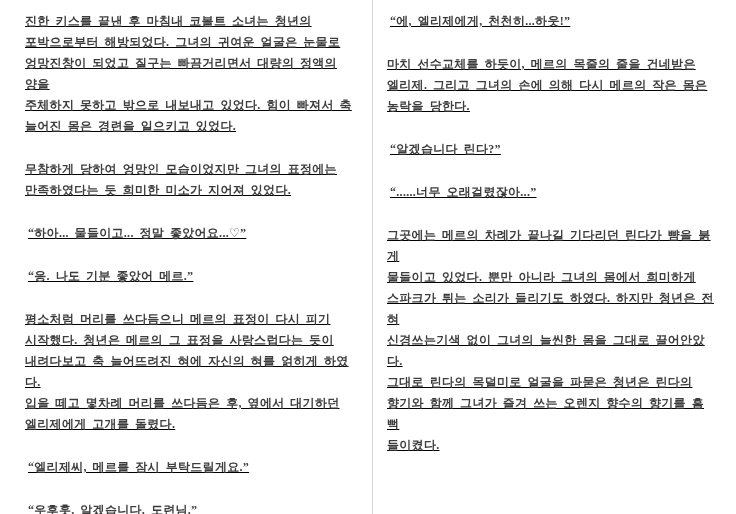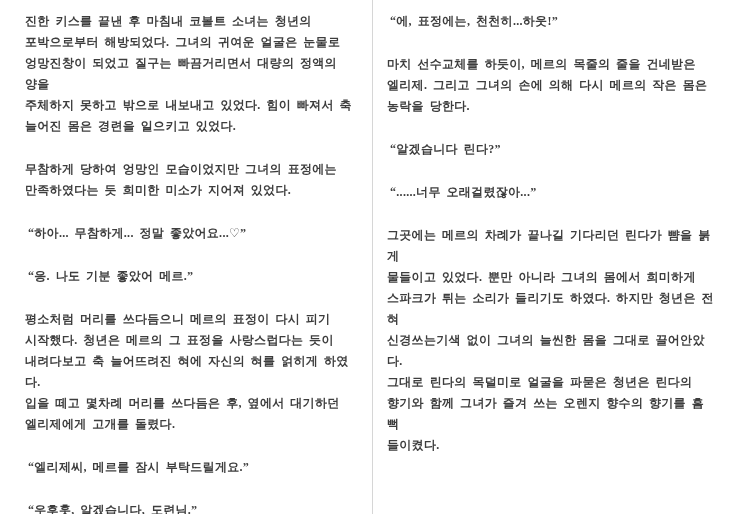--- a/index.html
+++ b/index.html
@@ -9,20 +9,21 @@
     width: 736px;
     height: 514px;
     overflow: hidden;
   }
   .reader {
     display: flex;
     width: 736px;
     height: 514px;
     background: #ffffff;
     font-family: "Liberation Serif", "DejaVu Serif", serif;
+    text-decoration: underline;
   }
   .column {
     box-sizing: border-box;
     overflow: hidden;
     height: 514px;
   }
   .column-left {
     width: 372px;
     padding: 11px 18px 0 25px;
   }
@@ -56,35 +57,35 @@
 <div class="reader">
 
   <div class="column column-left">
     <p class="paragraph">진한 키스를 끝낸 후 마침내 코볼트 소녀는 청년의
 포박으로부터 해방되었다. 그녀의 귀여운 얼굴은 눈물로
 엉망진창이 되었고 질구는 빠끔거리면서 대량의 정액의 양을
 주체하지 못하고 밖으로 내보내고 있었다. 힘이 빠져서 축
 늘어진 몸은 경련을 일으키고 있었다.</p>
     <p class="paragraph">무참하게 당하여 엉망인 모습이었지만 그녀의 표정에는
 만족하였다는 듯 희미한 미소가 지어져 있었다.</p>
-    <p class="paragraph dialogue">“하아... 무참하게... 정말 좋았어요...♡”</p>
+    <p class="paragraph dialogue">“하아... 물들이고... 정말 좋았어요...♡”</p>
     <p class="paragraph dialogue">“응. 나도 기분 좋았어 메르.”</p>
     <p class="paragraph">평소처럼 머리를 쓰다듬으니 메르의 표정이 다시 피기
 시작했다. 청년은 메르의 그 표정을 사랑스럽다는 듯이
 내려다보고 축 늘어뜨려진 혀에 자신의 혀를 얽히게 하였다.
 입을 떼고 몇차례 머리를 쓰다듬은 후, 옆에서 대기하던
 엘리제에게 고개를 돌렸다.</p>
     <p class="paragraph dialogue">“엘리제씨, 메르를 잠시 부탁드릴게요.”</p>
     <p class="paragraph dialogue">“우후훗, 알겠습니다, 도련님.”</p>
   </div>
 
   <div class="column-divider"></div>
 
   <div class="column column-right">
-    <p class="paragraph dialogue">“에, 표정에는, 천천히...하웃!”</p>
+    <p class="paragraph dialogue">“에, 엘리제에게, 천천히...하웃!”</p>
     <p class="paragraph">마치 선수교체를 하듯이, 메르의 목줄의 줄을 건네받은
 엘리제. 그리고 그녀의 손에 의해 다시 메르의 작은 몸은
 농락을 당한다.</p>
     <p class="paragraph dialogue">“알겠습니다 린다?”</p>
     <p class="paragraph dialogue">“......너무 오래걸렸잖아...”</p>
     <p class="paragraph">그곳에는 메르의 차례가 끝나길 기다리던 린다가 뺨을 붉게
 물들이고 있었다. 뿐만 아니라 그녀의 몸에서 희미하게
 스파크가 튀는 소리가 들리기도 하였다. 하지만 청년은 전혀
 신경쓰는기색 없이 그녀의 늘씬한 몸을 그대로 끌어안았다.
 그대로 린다의 목덜미로 얼굴을 파묻은 청년은 린다의

